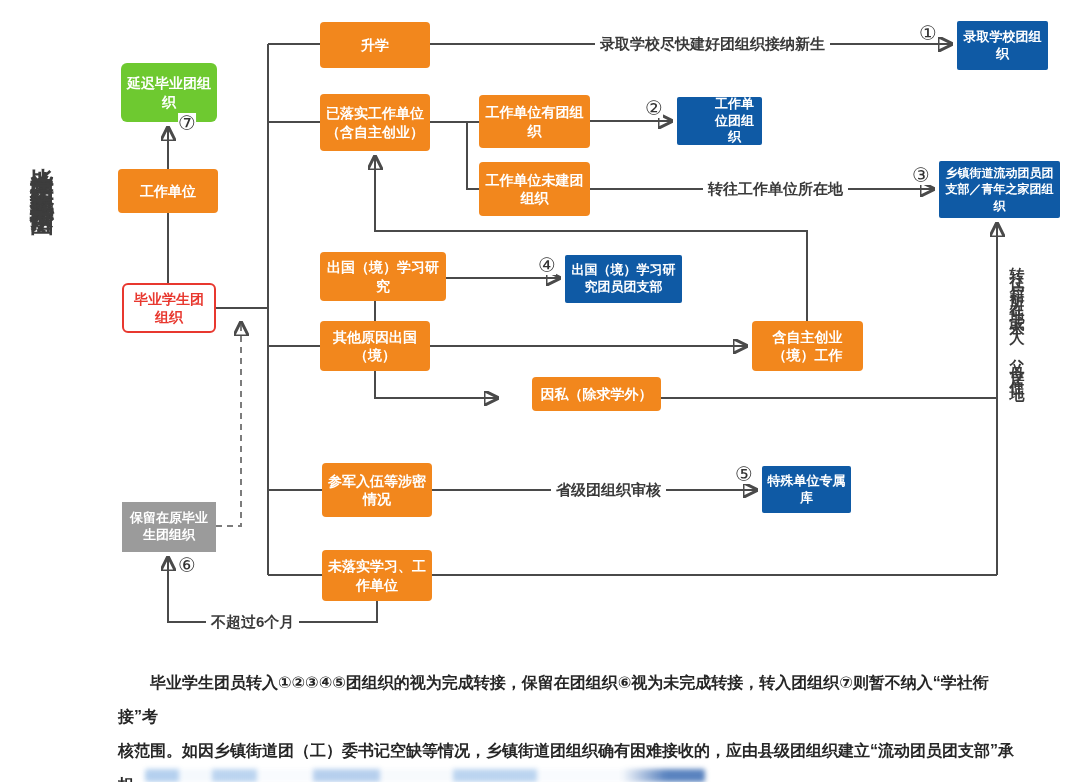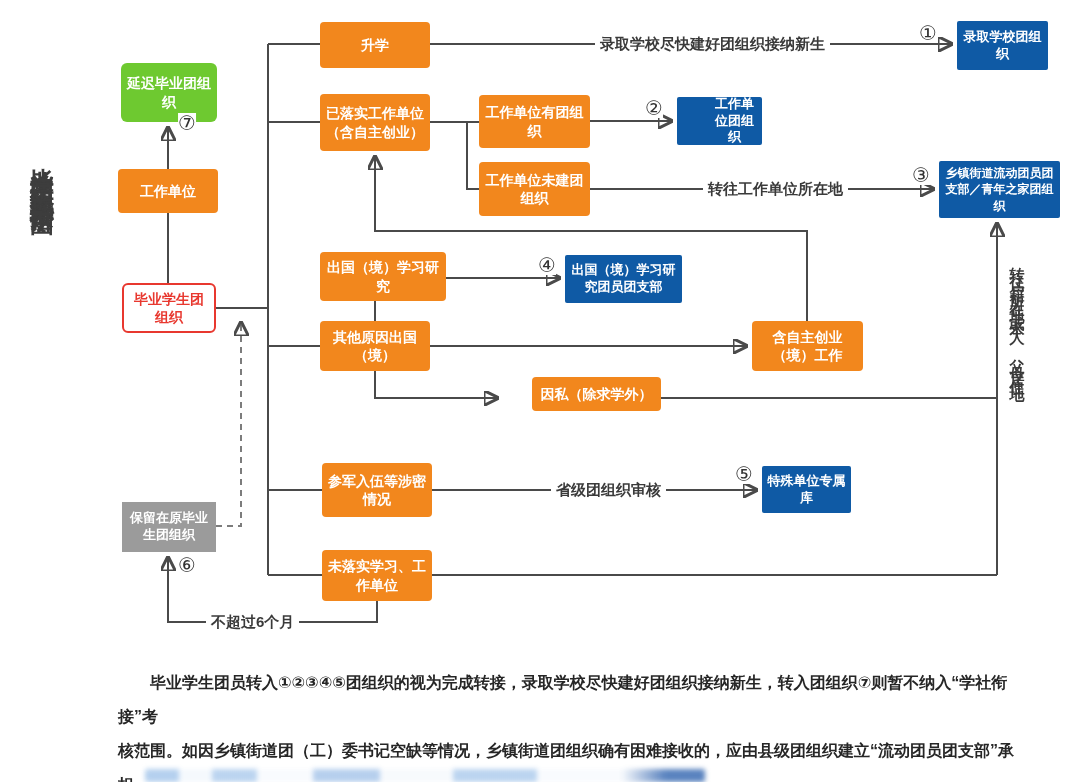--- a/index.html
+++ b/index.html
@@ -185,20 +185,20 @@
 
   <span class="marker" style="left:928px;top:33px;">①</span>
   <span class="marker" style="left:654px;top:108px;">②</span>
   <span class="marker" style="left:921px;top:175px;">③</span>
   <span class="marker" style="left:547px;top:265px;">④</span>
   <span class="marker" style="left:744px;top:474px;">⑤</span>
   <span class="marker" style="left:187px;top:565px;">⑥</span>
   <span class="marker" style="left:187px;top:123px;">⑦</span>
 
   <div class="footnote">
-    <div class="indent">毕业学生团员转入①②③④⑤团组织的视为完成转接，录取学校尽快建好团组织接纳新生，转入团组织⑦则暂不纳入“学社衔接”考</div>
+    <div class="indent">毕业学生团员转入①②③④⑤团组织的视为完成转接，保留在团组织⑥视为未完成转接，转入团组织⑦则暂不纳入“学社衔接”考</div>
     <div>核范围。如因乡镇街道团（工）委书记空缺等情况，乡镇街道团组织确有困难接收的，应由县级团组织建立“流动团员团支部”承担</div>
 
   </div>
 
   <div class="bottom-strip"></div>
 
 </div>
 
 </body></html>

